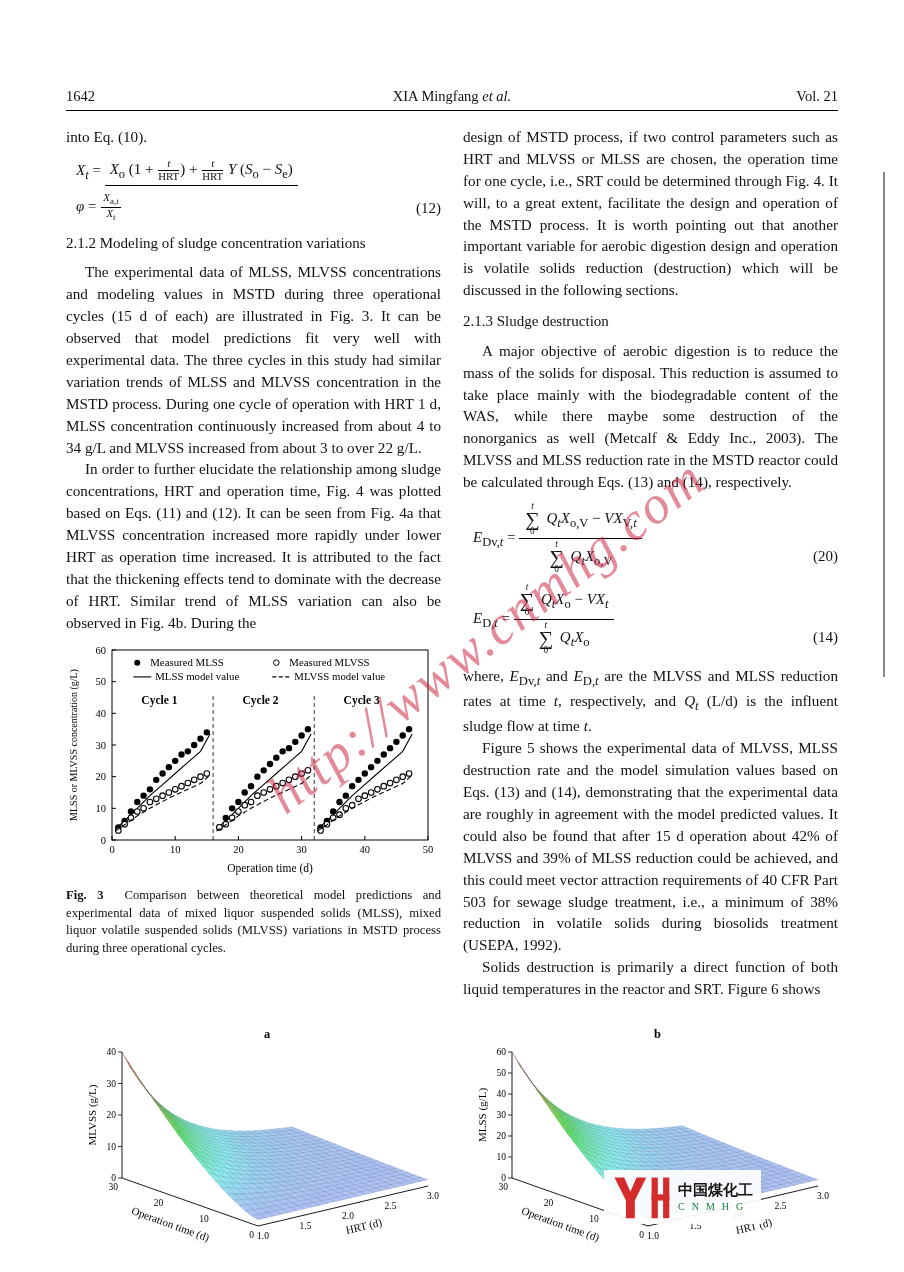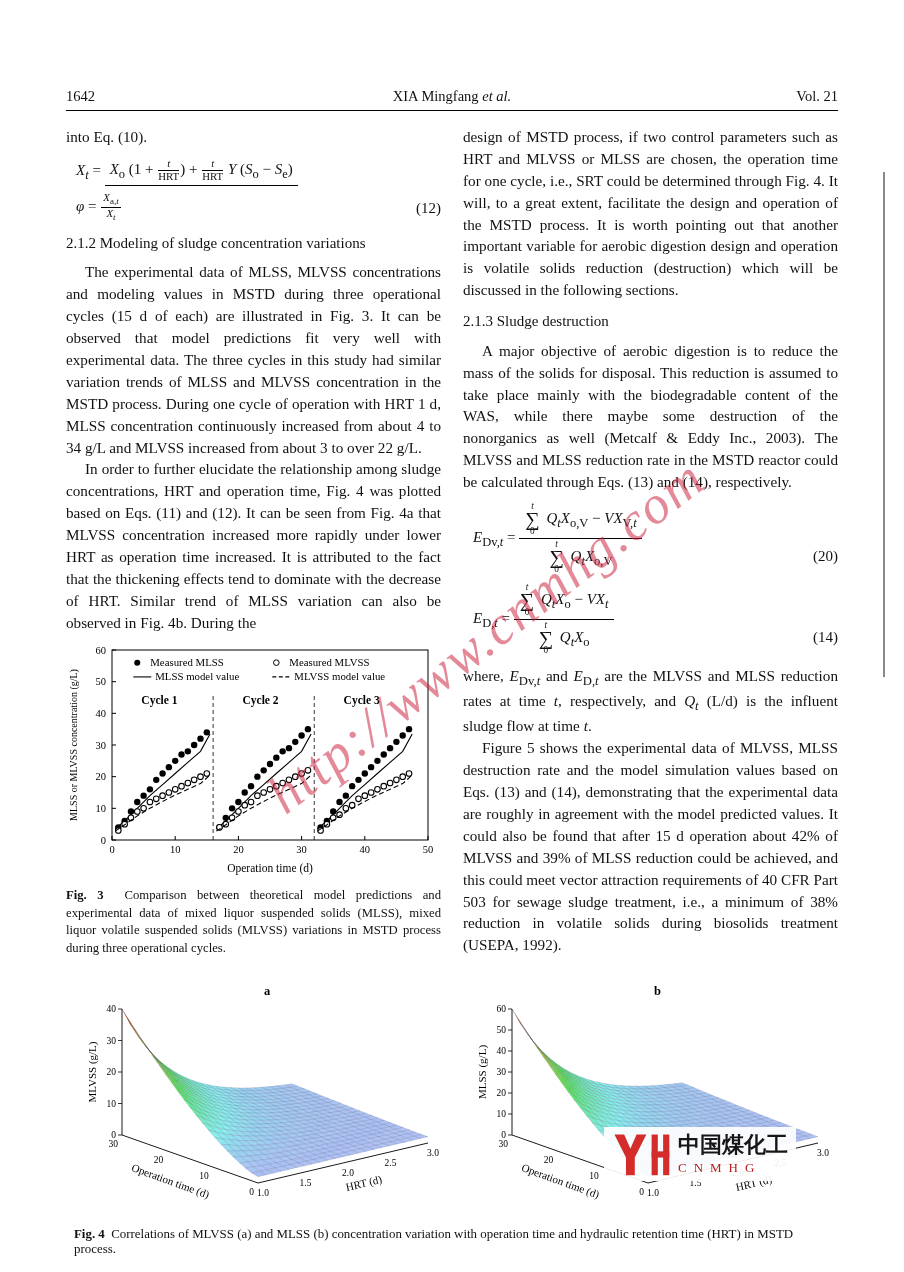--- a/index.html
+++ b/index.html
@@ -55,22 +55,22 @@
     position:absolute; left:486px; top:636px; z-index:9; pointer-events:none;
     transform:translate(-50%,-50%) rotate(-38deg);
     font-size:54px; font-style:italic; white-space:nowrap;
     color:rgba(201,29,58,0.52); letter-spacing:2px;
   }
   .cnmhg-logo {
     position:absolute; left:538px; top:148px; z-index:8;
     display:flex; align-items:center; gap:8px;
     background:rgba(255,255,255,0.92); padding:4px 8px;
   }
-  .cnmhg-text .cjk { font-size:22px; font-weight:bold; color:#161616; line-height:1.1; }
-  .cnmhg-text .lat { font-size:13px; letter-spacing:7px; color:#b91c1c; margin-top:3px; }
+  .cnmhg-text .cjk { font-size:15px; font-weight:bold; color:#161616; line-height:1.1; }
+  .cnmhg-text .lat { font-size:10px; letter-spacing:7px; color:#15803d; margin-top:3px; }
   .scan-line { position:absolute; right:19px; top:172px; width:1.6px; height:505px;
                background:rgba(40,40,40,0.55); }
 </style>
 </head>
 <body>
 
 <div class="page">
 
   <div class="scan-line"></div>
 
@@ -269,20 +269,21 @@
                 </span> <i>Q</i><sub><i>t</i></sub><i>X</i><sub>o</sub> − <i>VX</i><sub><i>t</i></sub></span><span class="fden"><span class="sum">
                   <span>t</span>
                   <span>∑</span>
                   <span>0</span>
                 </span> <i>Q</i><sub><i>t</i></sub><i>X</i><sub>o</sub></span></span></div>
         <div class="eq-num">(14)</div>
       </div>
 
       <p class="noindent">where, <i>E</i><sub>Dv,<i>t</i></sub> and <i>E</i><sub>D,<i>t</i></sub> are the MLVSS and MLSS reduction rates at time <i>t</i>, respectively, and <i>Q</i><sub><i>t</i></sub> (L/d) is the influent sludge flow at time <i>t</i>.</p>
       <p>Figure 5 shows the experimental data of MLVSS, MLSS destruction rate and the model simulation values based on Eqs. (13) and (14), demonstrating that the experimental data are roughly in agreement with the model predicted values. It could also be found that after 15 d operation about 42% of MLVSS and 39% of MLSS reduction could be achieved, and this could meet vector attraction requirements of 40 CFR Part 503 for sewage sludge treatment, i.e., a minimum of 38% reduction in volatile solids during biosolids treatment (USEPA, 1992).</p>
+      <p>Solids destruction is primarily a direct function of both liquid temperatures in the reactor and SRT. Figure 6 shows</p>
     </div>
   </div>
 
   <div class="fig4-row">
     <svg id="fig4a-svg" width="380" height="238" viewBox="0 0 380 238">
         <polygon points="224.5,108.4 218.3,105.9 226.0,104.8 232.2,107.3" fill="hsl(214,75%,80%)" stroke="rgba(50,50,100,0.35)" stroke-width="0.4"></polygon>
         <polygon points="230.6,110.9 224.5,108.4 232.2,107.3 238.4,109.8" fill="hsl(214,75%,80%)" stroke="rgba(50,50,100,0.35)" stroke-width="0.4"></polygon>
         <polygon points="216.7,109.4 210.5,106.8 218.3,105.9 224.5,108.4" fill="hsl(212,75%,80%)" stroke="rgba(50,50,100,0.35)" stroke-width="0.4"></polygon>
         <polygon points="236.8,113.5 230.6,110.9 238.4,109.8 244.5,112.3" fill="hsl(215,75%,80%)" stroke="rgba(50,50,100,0.35)" stroke-width="0.4"></polygon>
         <polygon points="222.9,112.0 216.7,109.4 224.5,108.4 230.6,110.9" fill="hsl(213,75%,80%)" stroke="rgba(50,50,100,0.35)" stroke-width="0.4"></polygon>

